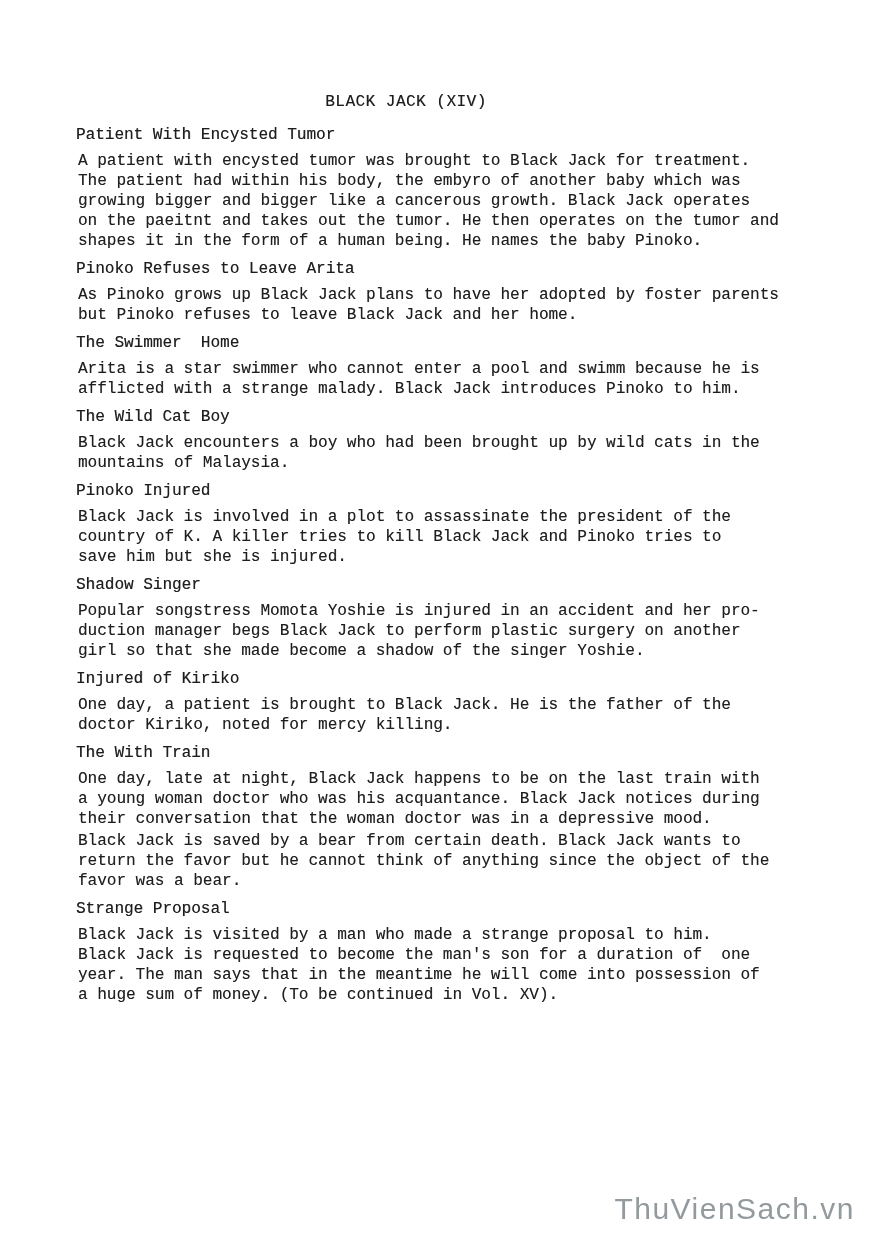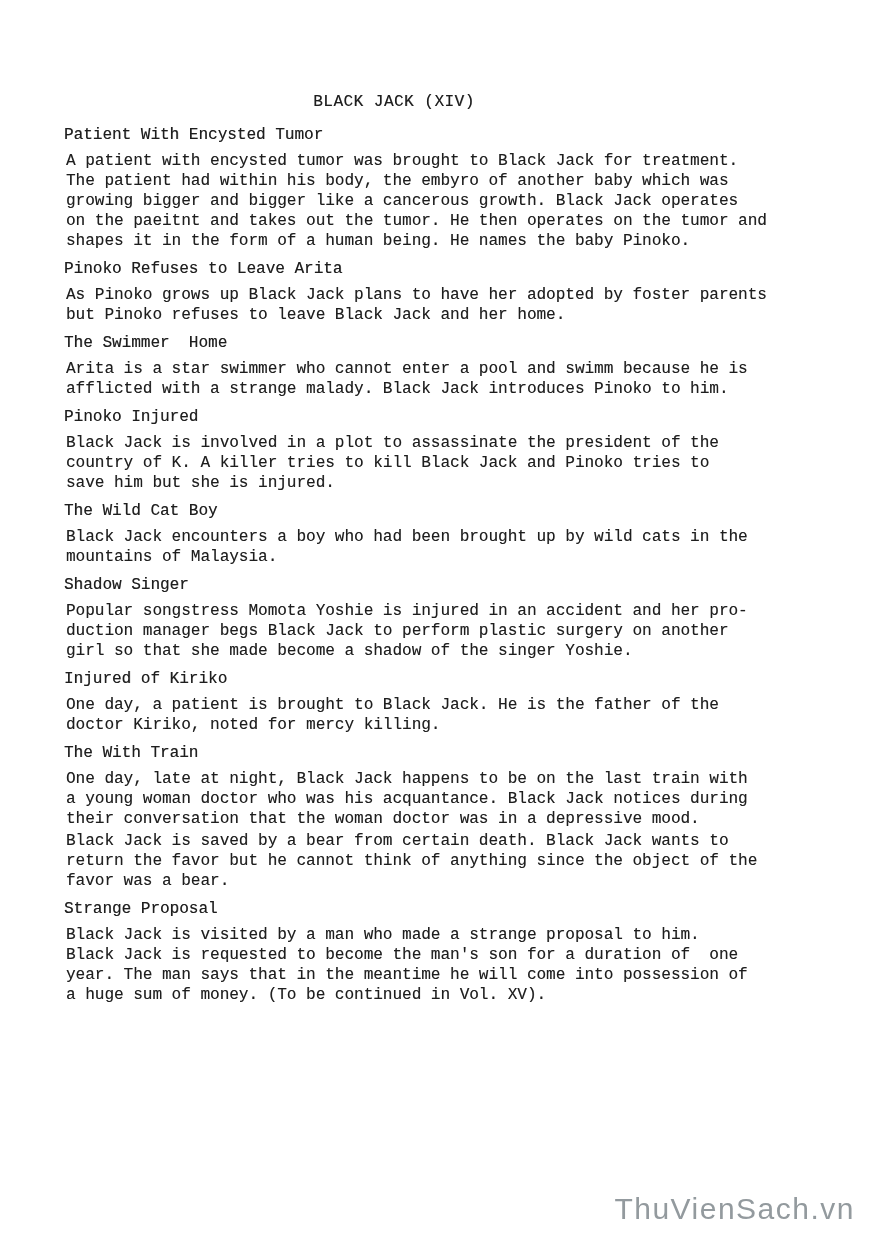--- a/index.html
+++ b/index.html
@@ -15,21 +15,21 @@
     font-family: "Liberation Mono", "DejaVu Sans Mono", monospace;
     color: #1e1e1e;
   }
   .page {
     position: absolute;
     inset: 0;
   }
   .content {
     position: absolute;
     top: 92px;
-    left: 64px;
+    left: 76px;
     width: 660px;
   }
   .doc-title {
     font-size: 16px;
     line-height: 20px;
     font-weight: normal;
     margin: 0 0 13px 0;
     text-align: center;
     white-space: pre;
     letter-spacing: 0.5px;
@@ -79,27 +79,27 @@
     <h2 class="section-heading">Pinoko Refuses to Leave Arita</h2>
     <p class="section-paragraph">As Pinoko grows up Black Jack plans to have her adopted by foster parents<br>but Pinoko refuses to leave Black Jack and her home.</p>
   </section>
 
   <section class="doc-section">
     <h2 class="section-heading">The Swimmer  Home</h2>
     <p class="section-paragraph">Arita is a star swimmer who cannot enter a pool and swimm because he is<br>afflicted with a strange malady. Black Jack introduces Pinoko to him.</p>
   </section>
 
   <section class="doc-section">
-    <h2 class="section-heading">Pinoko Injured</h2>
-    <p class="section-paragraph">Black Jack is involved in a plot to assassinate the president of the<br>country of K. A killer tries to kill Black Jack and Pinoko tries to<br>save him but she is injured.</p>
+    <h2 class="section-heading">The Wild Cat Boy</h2>
+    <p class="section-paragraph">Black Jack encounters a boy who had been brought up by wild cats in the<br>mountains of Malaysia.</p>
   </section>
 
   <section class="doc-section">
-    <h2 class="section-heading">The Wild Cat Boy</h2>
-    <p class="section-paragraph">Black Jack encounters a boy who had been brought up by wild cats in the<br>mountains of Malaysia.</p>
+    <h2 class="section-heading">Pinoko Injured</h2>
+    <p class="section-paragraph">Black Jack is involved in a plot to assassinate the president of the<br>country of K. A killer tries to kill Black Jack and Pinoko tries to<br>save him but she is injured.</p>
   </section>
 
   <section class="doc-section">
     <h2 class="section-heading">Shadow Singer</h2>
     <p class="section-paragraph">Popular songstress Momota Yoshie is injured in an accident and her pro-<br>duction manager begs Black Jack to perform plastic surgery on another<br>girl so that she made become a shadow of the singer Yoshie.</p>
   </section>
 
   <section class="doc-section">
     <h2 class="section-heading">Injured of Kiriko</h2>
     <p class="section-paragraph">One day, a patient is brought to Black Jack. He is the father of the<br>doctor Kiriko, noted for mercy killing.</p>

